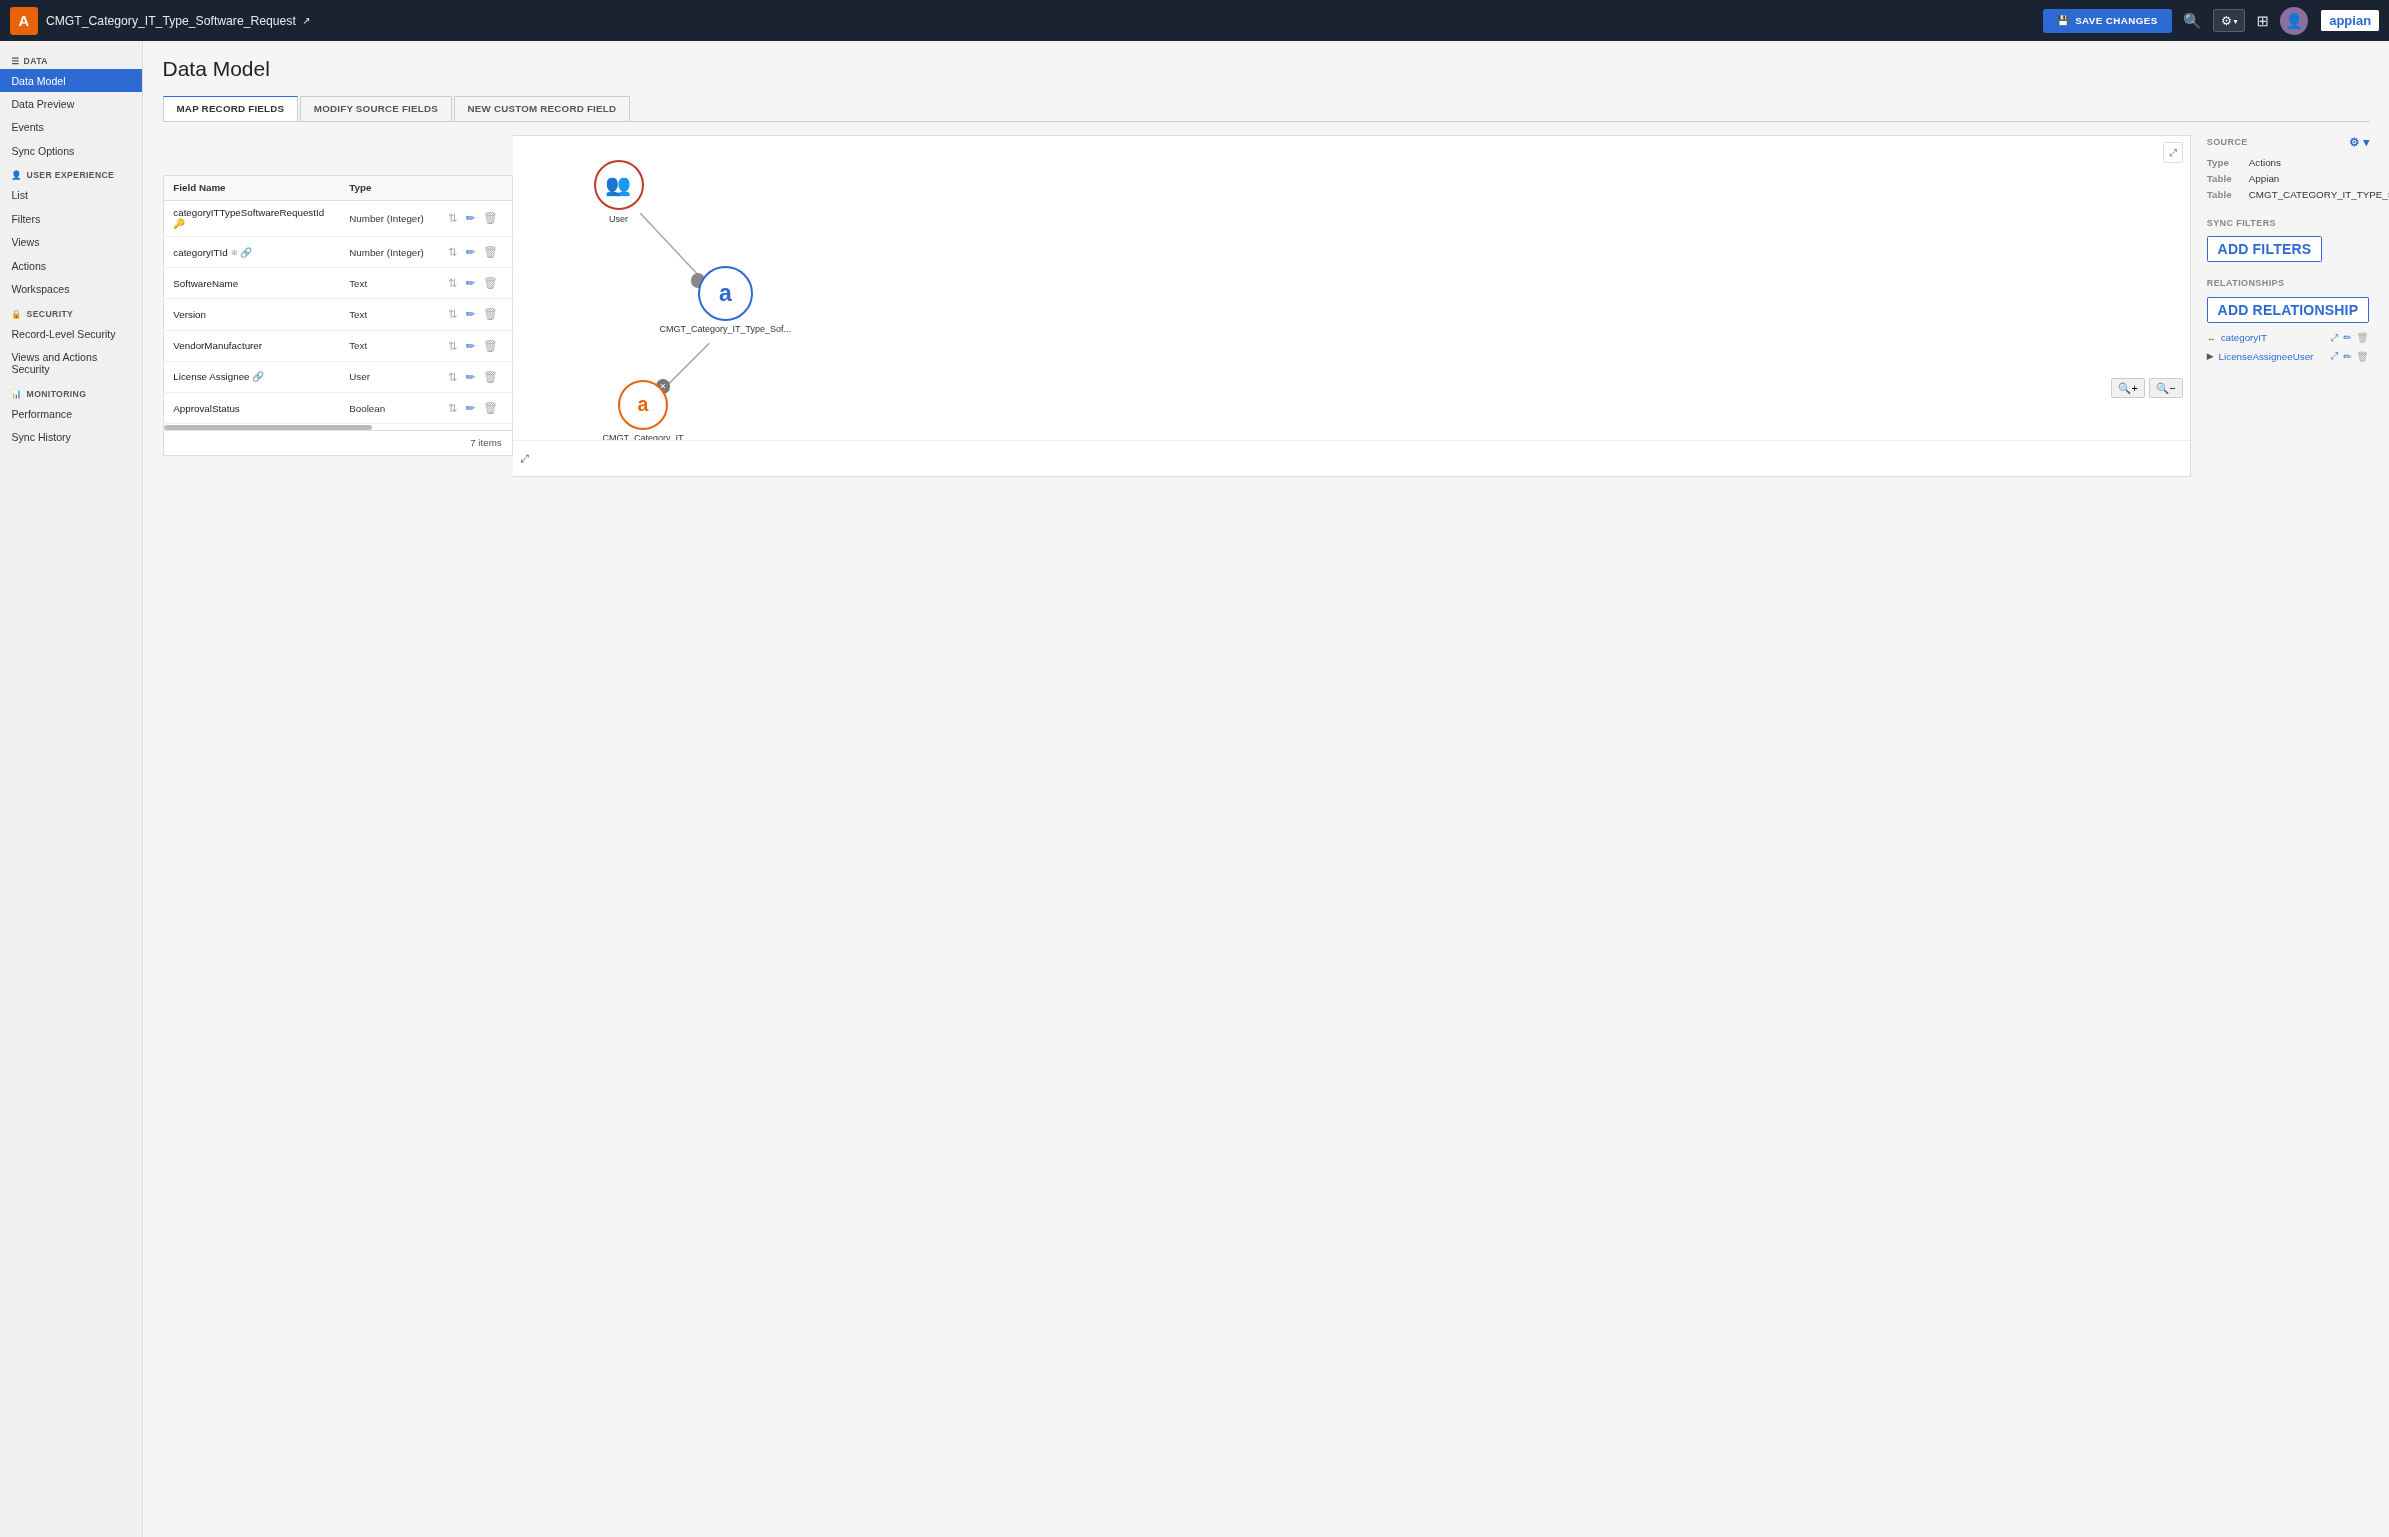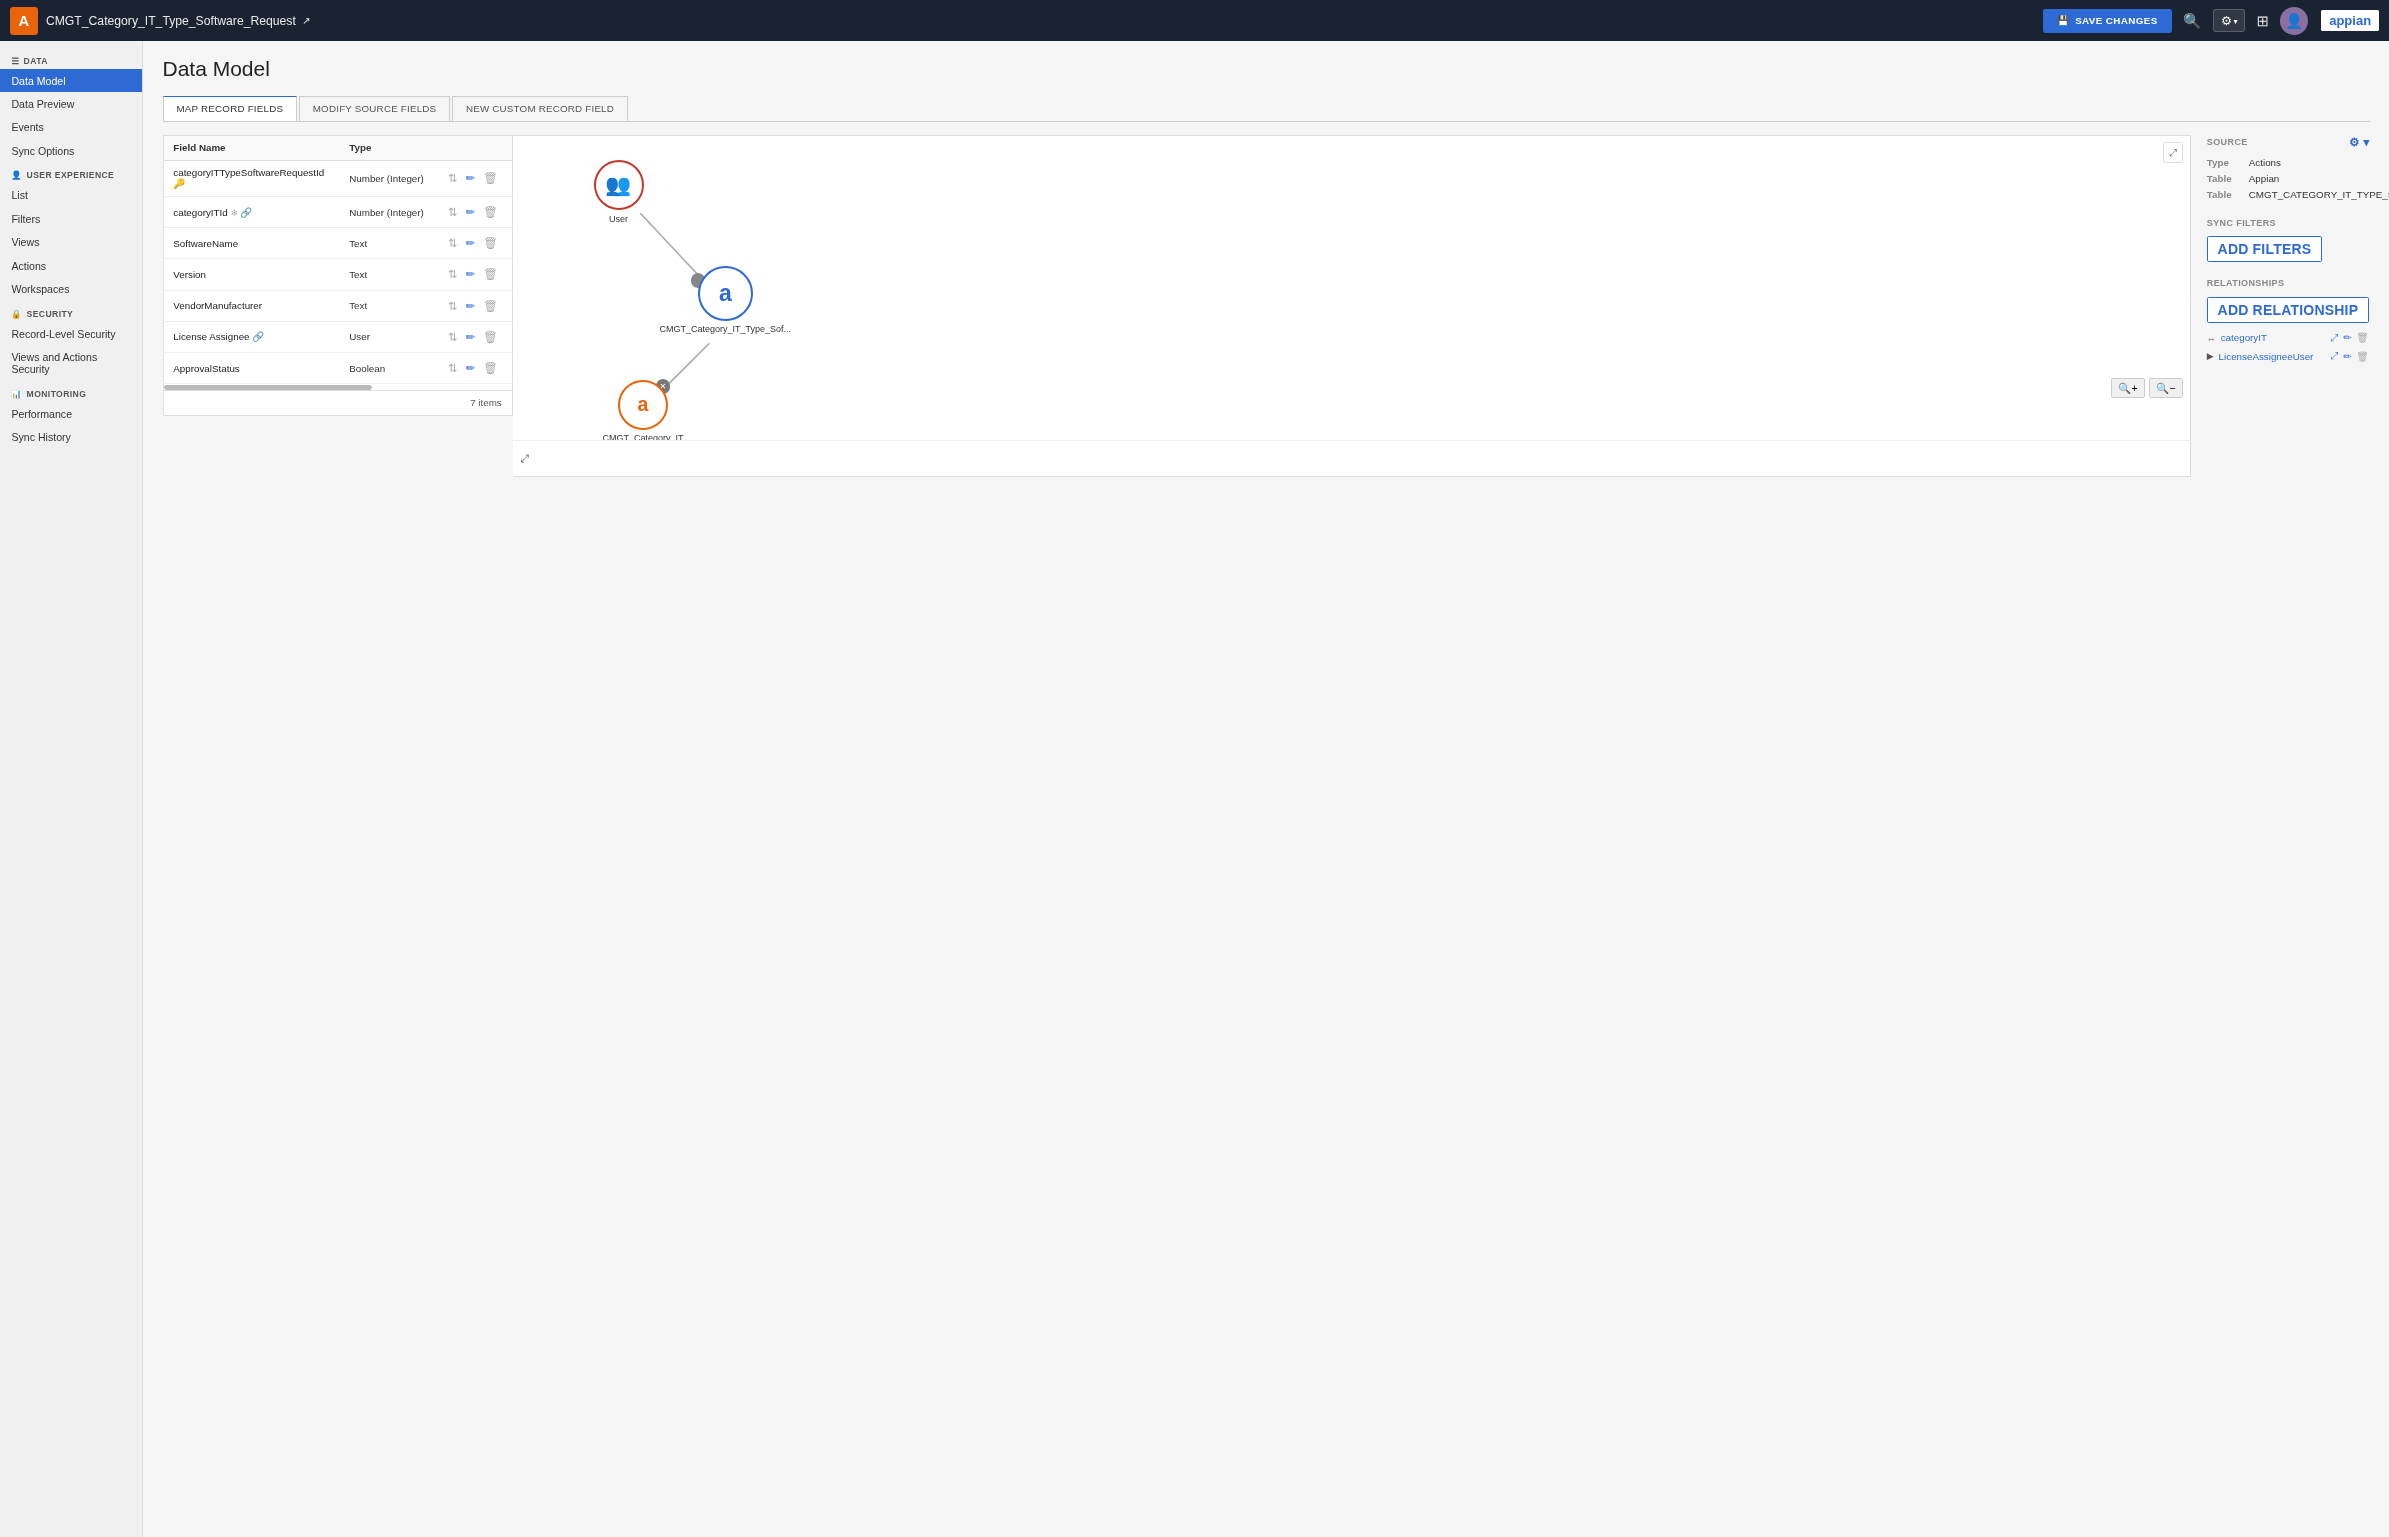--- a/index.html
+++ b/index.html
@@ -113,21 +113,21 @@
       color: #222;
       margin-bottom: 14.7px;
     }
 
     
     .tabs { display: flex; border-bottom: 0.8px solid #ccc; margin-bottom: 13px; }
     .tab {
       padding: 6.5px 13px;
       cursor: pointer;
       font-size: 9.8px;
-      font-weight: 400;
+      font-weight: 700;
       color: #555;
       border: 0.8px solid #ccc;
       border-bottom: none;
       background: #f5f5f5;
       margin-right: 1.6px;
       text-transform: uppercase;
       letter-spacing: 0.2px;
     }
     .tab.active {
       background: white;
@@ -135,20 +135,21 @@
       border-top: 1.6px solid #2d6ad3;
     }
 
     
     .content-row { display: flex; gap: 0; }
 
     
     .table-area {
       width: 350px;
       flex-shrink: 0;
+      margin-top: 40px;
     }
     .data-table {
       width: 100%;
       border-collapse: collapse;
       background: white;
       border: 0.8px solid #ddd;
     }
     .data-table th {
       background: #f9f9f9;
       border-bottom: 1.6px solid #ddd;

